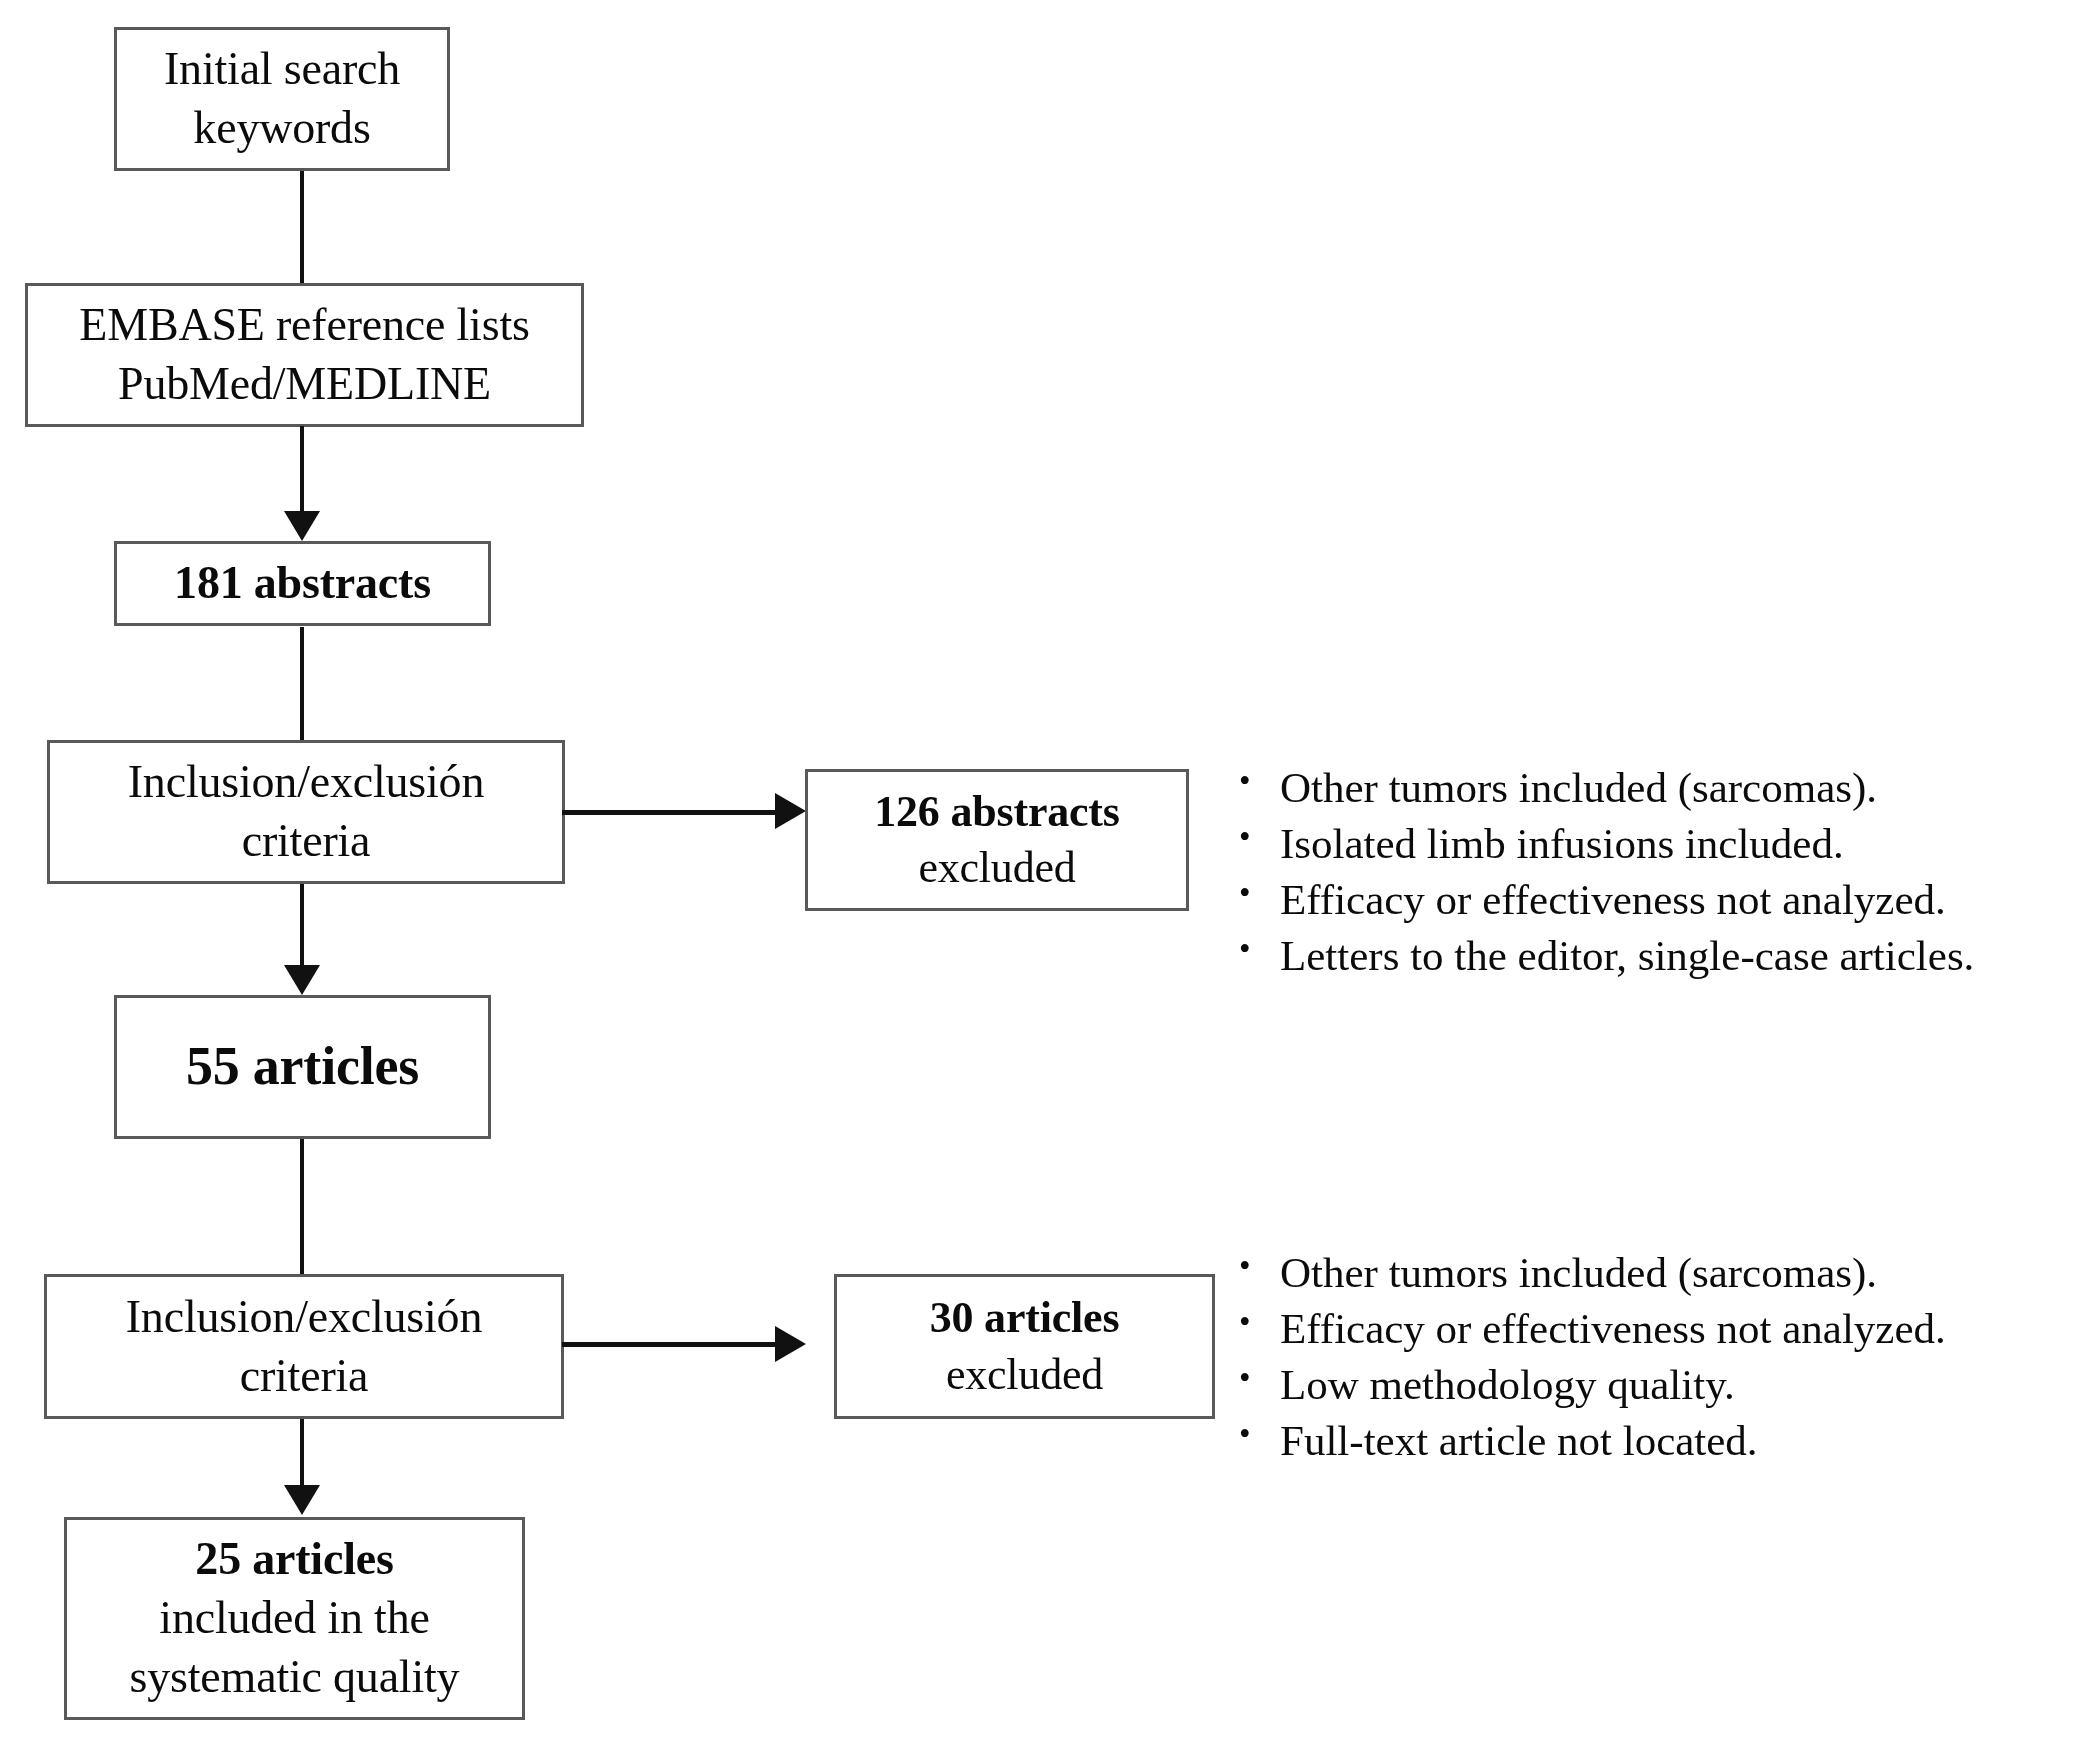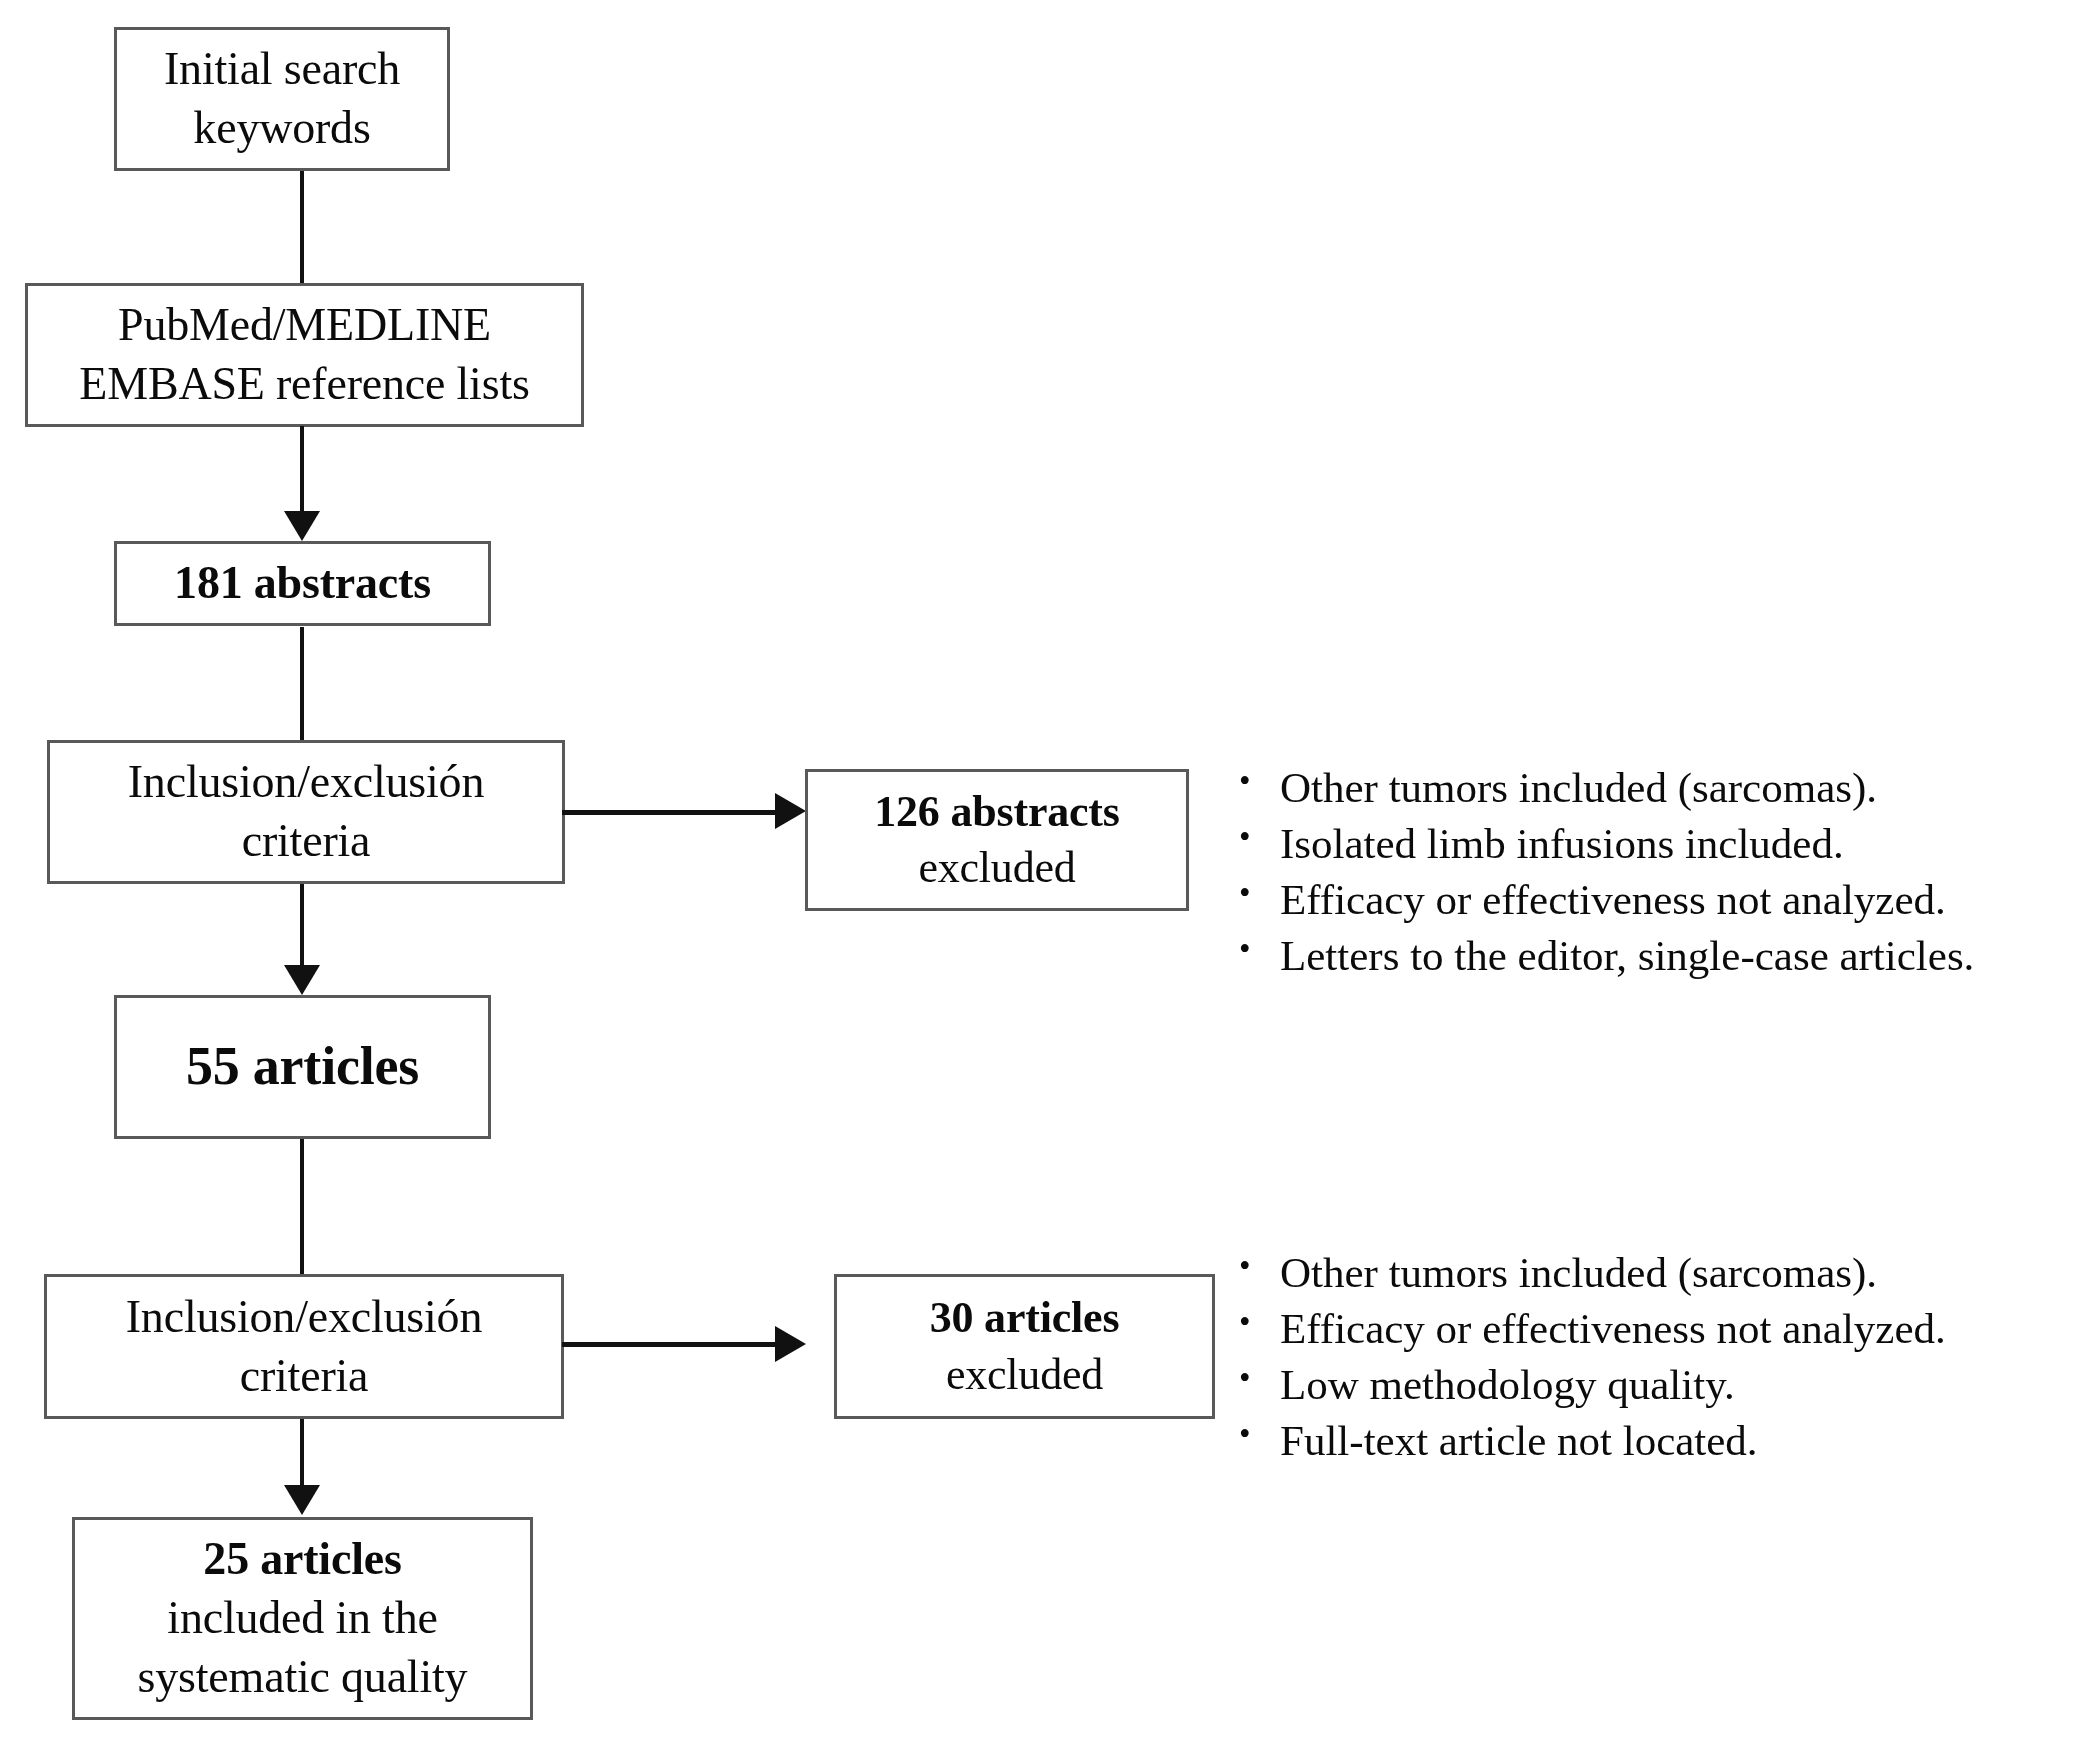--- a/index.html
+++ b/index.html
@@ -41,21 +41,21 @@
 
   
   #node-initial-search   { left:114px;  top:27px;   width:336px;  height:144px; font-size:46px; }
   #node-databases        { left:25px;   top:283px;  width:559px;  height:144px; font-size:46px; }
   #node-abstracts-181    { left:114px;  top:541px;  width:377px;  height:85px; font-size:46px; }
   #node-criteria-1       { left:47px;   top:740px; width:518px;  height:144px; font-size:46px; }
   #node-excluded-126     { left:805px; top:769px; width:384px;  height:142px; font-size:44px; }
   #node-articles-55      { left:114px;  top:995px; width:377px;  height:144px; font-size:54px; }
   #node-criteria-2       { left:44px;   top:1274px; width:520px;  height:145px; font-size:46px; }
   #node-excluded-30      { left:808px; top:1274px; width:381px;  height:145px; font-size:44px;margin-left:26px; }
-  #node-included-25      { left:72px;  top:1517px; width:461px;  height:203px; font-size:46px; }
+  #node-included-25      { left:64px;  top:1517px; width:461px;  height:203px; font-size:46px; }
 
   
   .conn-v {
     position: absolute;
     width: 4.3px;
     background: #111111;
   }
   .conn-h {
     position: absolute;
     height: 5px;
@@ -107,22 +107,22 @@
 <div id="page">
 
   <div class="node" id="node-initial-search">
     <span class="line n">Initial search</span>
     <span class="line n">keywords</span>
   </div>
 
   <div class="conn-v" style="left:300px; top:171px; height:114px;"></div>
 
   <div class="node" id="node-databases">
+    <span class="line n">EMBASE reference lists</span>
     <span class="line n">PubMed/MEDLINE</span>
-    <span class="line n">EMBASE reference lists</span>
   </div>
 
   <div class="conn-v" style="left:300px; top:426px; height:90px;"></div>
   <div class="arrow-down" style="left:284px; top:511px;"></div>
 
   <div class="node bold" id="node-abstracts-181">
     <span class="line b">181 abstracts</span>
   </div>
 
   <div class="conn-v" style="left:300px; top:627px; height:115px;"></div>

